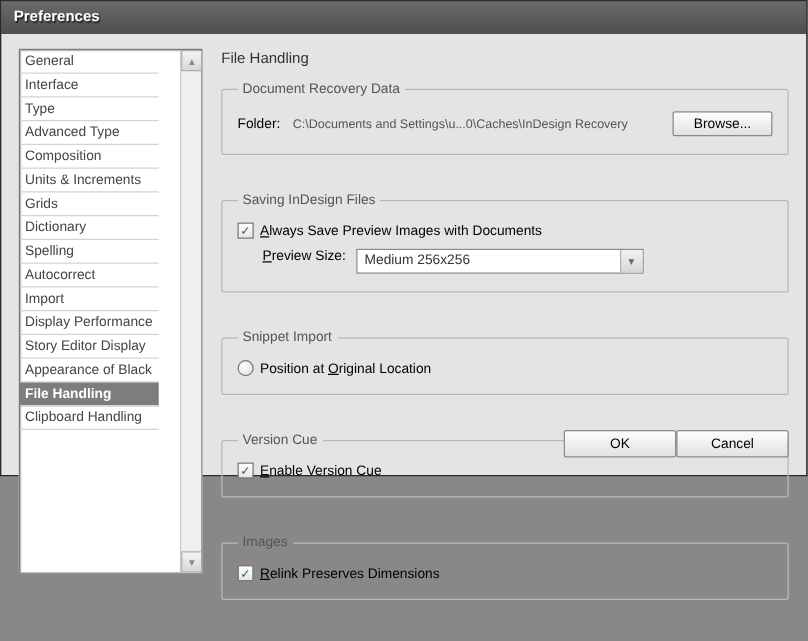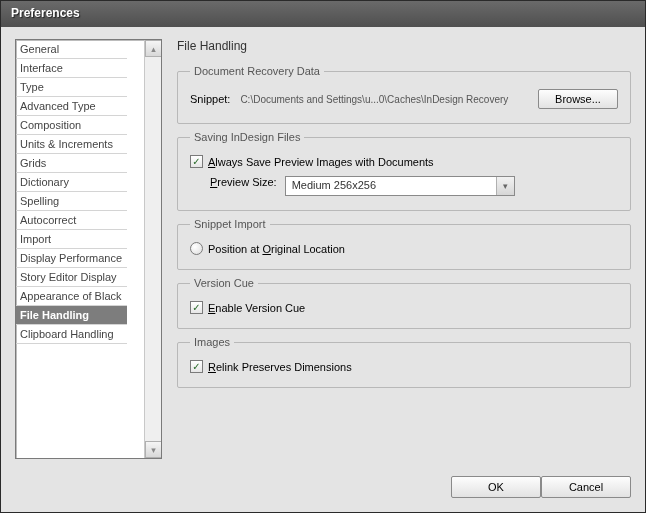--- a/index.html
+++ b/index.html
@@ -7,21 +7,21 @@
   body {
     font-family: Tahoma, Arial, sans-serif;
     font-size: 11px;
     background: #888;
     width: 646px;
     height: 513px;
     overflow: hidden;
   }
   .window {
     width: 646px;
-    height: 513px;
+    height: 381px;
     background: linear-gradient(to bottom, #6a6a6a 0, #4f4f4f 26px, #e4e4e4 26px, #e4e4e4 100%);
     border: 1px solid #2a2a2a;
     position: relative;
   }
   .titlebar {
     height: 26px;
     color: #fff;
     font-weight: bold;
     font-size: 12px;
     padding: 5px 10px;
@@ -76,21 +76,21 @@
     left: 162px; right: 0; top: 0; bottom: 42px;
   }
   .page-title {
     font-size: 12px;
     color: #333;
     margin-bottom: 12px;
   }
   fieldset.group {
     border: 1px solid #b8b8b8;
     border-radius: 2px;
-    margin: 0 0 7px 0;
+    margin: 0 0 30px 0;
     padding: 12px 12px 14px 12px;
   }
   fieldset.group legend {
     color: #555;
     padding: 0 4px;
     font-size: 11px;
   }
   .row { display:flex; align-items:center; gap:6px; margin-bottom:6px; }
   .row:last-child { margin-bottom:0; }
   .folder-path { color:#555; font-size:10px; flex:1; padding:0 4px; }
@@ -183,21 +183,21 @@
         <div class="scroll-arrow-down">▾</div>
       </div>
     </div>
 
     <div class="main">
       <div class="page-title">File Handling</div>
 
       <fieldset class="group">
         <legend>Document Recovery Data</legend>
         <div class="row">
-          <span>Snippet:</span>
+          <span>Folder:</span>
           <span class="folder-path">C:\Documents and Settings\u...0\Caches\InDesign Recovery</span>
           <button class="btn">Browse...</button>
         </div>
       </fieldset>
 
       <fieldset class="group">
         <legend>Saving InDesign Files</legend>
         <div class="checkbox-row">
           <span class="checkbox-vis">✓</span>
           <span><span class="underline-accel">A</span><span>lways Save Preview Images with Documents</span></span>

